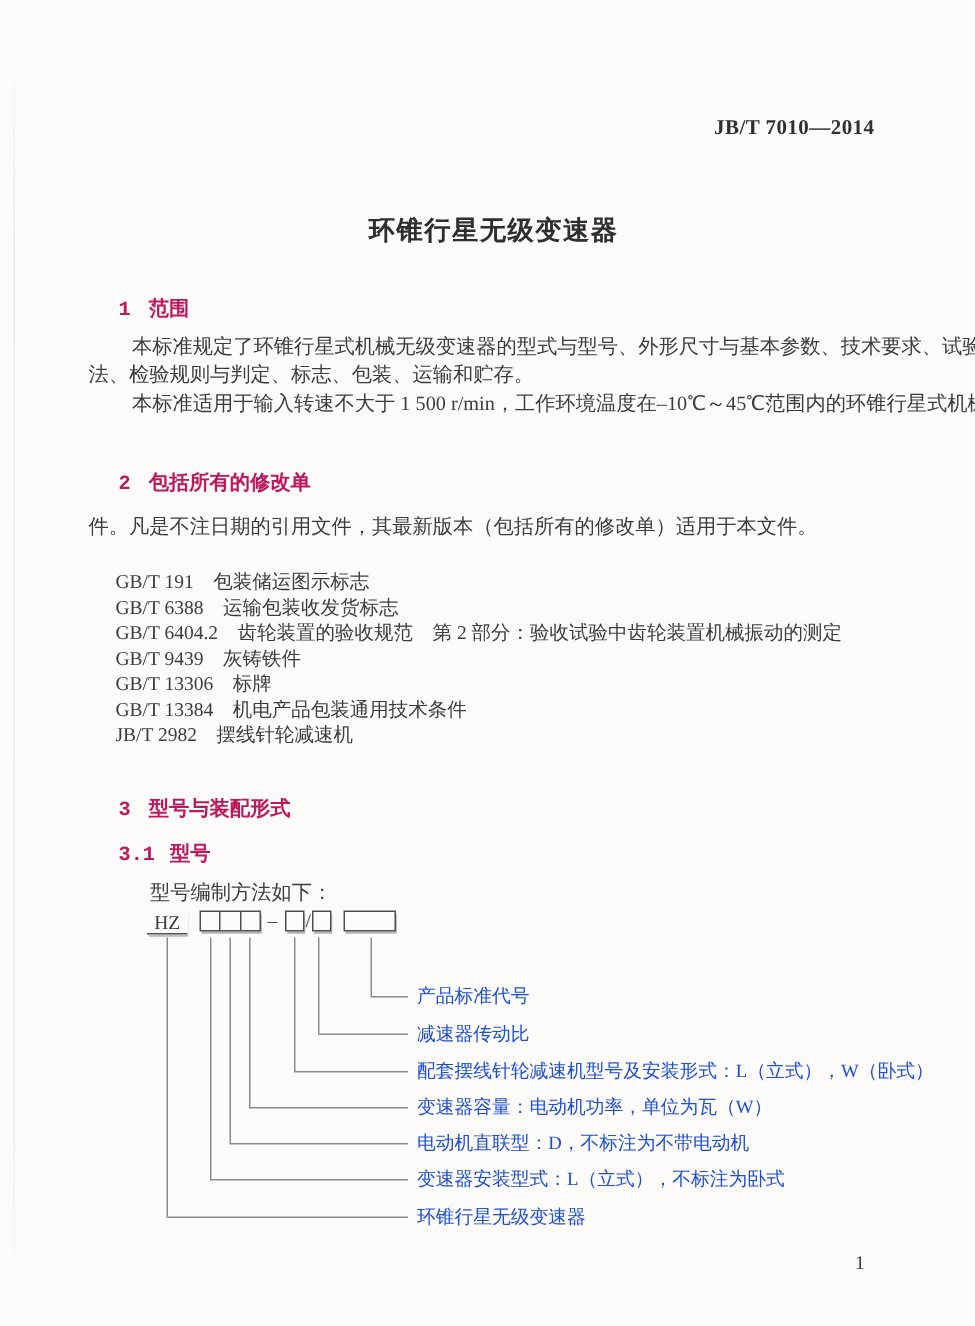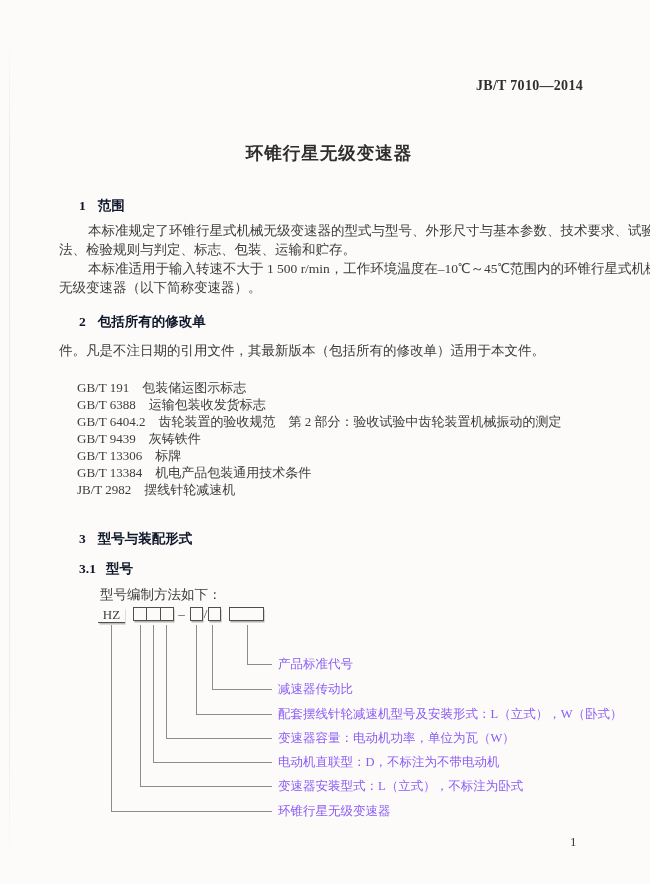--- a/index.html
+++ b/index.html
@@ -29,22 +29,22 @@
   }
   .doc-title{
     position:absolute;top:141px;left:0;width:650px;
     text-align:center;transform:translateX(4px);
     font-family:"Liberation Sans", sans-serif;
     font-weight:bold;font-size:17.5px;color:#2e2e2e;
     letter-spacing:1px;
   }
   .sec-heading{
     position:absolute;left:79px;
-    font-family:Liberation Serif, serif;
-    font-weight:bold;font-size:13.5px;color:#0f172a;
+    font-family:Liberation Mono, monospace;
+    font-weight:bold;font-size:13.5px;color:#be185d;
   }
   .sec-heading .h-text{margin-left:12px;}
   .body-block{
     position:absolute;left:59px;width:532px;
     font-size:13.5px;line-height:19px;color:#3c3c3c;
   }
   .body-block .pline{height:19px;white-space:nowrap;}
   .body-block .pline.indent{padding-left:29px;}
   .ref-list{
     position:absolute;left:77px;width:514px;
@@ -79,21 +79,21 @@
   .dg-sep{
     position:absolute;top:2px;height:16px;line-height:16px;
     font-size:13px;color:#3c3c3c;text-align:center;
   }
   .dg-dash{left:174px;width:15px;}
   .dg-slash{left:202px;width:7px;}
   .vline{position:absolute;width:0;border-left:1px solid #8c8c8c;}
   .hline{position:absolute;height:0;border-top:1px solid #8c8c8c;}
   .dlabel{
     position:absolute;left:278px;
-    font-size:12.5px;color:#8b5cf6;white-space:nowrap;
+    font-size:12.5px;color:#1d4ed8;white-space:nowrap;
   }
   .page-num{
     position:absolute;left:570px;top:834px;
     font-size:13px;color:#3c3c3c;
   }
 </style>
 </head>
 <body>
 
 <div class="page">
@@ -103,21 +103,20 @@
 
   <div class="doc-title">环锥行星无级变速器</div>
 
   <div class="sec-heading" style="top:197px;">
     <span class="h-num">1</span><span class="h-text">范围</span>
   </div>
   <div class="body-block" style="top:221px;">
     <div class="pline indent">本标准规定了环锥行星式机械无级变速器的型式与型号、外形尺寸与基本参数、技术要求、试验方</div>
     <div class="pline">法、检验规则与判定、标志、包装、运输和贮存。</div>
     <div class="pline indent">本标准适用于输入转速不大于 1 500 r/min，工作环境温度在–10℃～45℃范围内的环锥行星式机械</div>
-    <div class="pline">无级变速器（以下简称变速器）。</div>
   </div>
 
   <div class="sec-heading" style="top:313px;">
     <span class="h-num">2</span><span class="h-text">包括所有的修改单</span>
   </div>
   <div class="body-block" style="top:341px;">
     <div class="pline">件。凡是不注日期的引用文件，其最新版本（包括所有的修改单）适用于本文件。</div>
   </div>
   <div class="ref-list" style="top:379px;">
     <div class="ref-row"><span>GB/T 191</span><span class="ref-title">包装储运图示标志</span></div>

